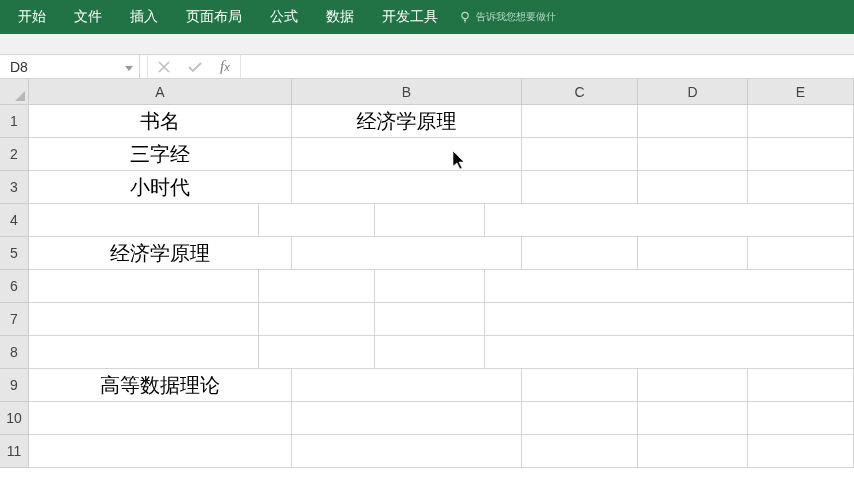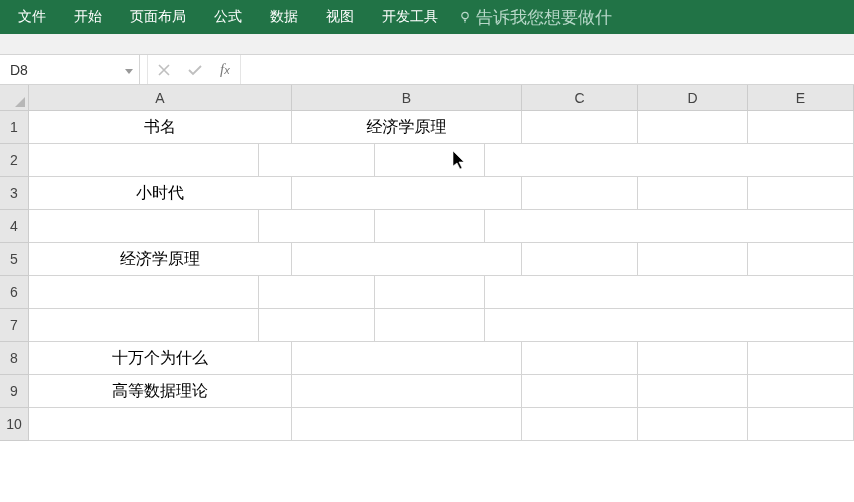--- a/index.html
+++ b/index.html
@@ -1,28 +1,28 @@
 <!DOCTYPE html>
 <html><head>
 <meta charset="utf-8">
 <style>
 * { margin: 0; padding: 0; box-sizing: border-box; font-family: "Microsoft YaHei", Arial, sans-serif; }
 body { width: 854px; height: 502px; overflow: hidden; background: #fff; position: relative; }
 
 
 .ribbon { background: #217346; height: 34px; display: flex; align-items: center; padding-left: 4px; }
 .ribbon .tab { color: #fff; font-size: 14px; padding: 8px 14px; cursor: pointer; white-space: nowrap; }
-.ribbon .tell-me { color: #b8d8c9; font-size: 17px; display: flex; align-items: center; margin-left: 6px; }
+.ribbon .tell-me { color: #b8d8c9; font-size: 10px; display: flex; align-items: center; margin-left: 6px; }
 .ribbon .tell-me svg { margin-right: 4px; }
 
 
 .ribbon-gap { height: 21px; background: #f1f1f1; border-bottom: 1px solid #d4d4d4; }
 
 
-.formula-bar { height: 30px; background: #fff; display: flex; align-items: stretch; border-bottom: 1px solid #d4d4d4; }
+.formula-bar { height: 24px; background: #fff; display: flex; align-items: stretch; border-bottom: 1px solid #d4d4d4; }
 .name-box { width: 140px; display: flex; align-items: center; justify-content: space-between; border-right: 1px solid #d4d4d4; padding: 0 6px 0 10px; font-size: 14px; color: #333; }
 .name-box .dd { color: #888; }
 .fb-btns { display: flex; align-items: center; padding: 0 10px; gap: 18px; border-right: 1px solid #e5e5e5; }
 .fb-btns .btn { color: #bfbfbf; font-size: 14px; cursor: pointer; display: flex; align-items: center; }
 .fb-btns .fx { font-style: italic; color: #7a7a7a; font-family: serif; font-size: 15px; }
 .formula-input { flex: 1; padding: 0 8px; display: flex; align-items: center; font-size: 14px; }
 .fb-sep { width: 8px; border-right: 1px solid #e5e5e5; }
 
 
 .grid-wrap { position: relative; }
@@ -33,36 +33,36 @@
 .col-h { border-right: 1px solid #ccc; display: flex; align-items: center; justify-content: center; font-size: 14px; color: #444; cursor: pointer; }
 .colA { width: 263px; }
 .colB { width: 230px; }
 .colC { width: 116px; }
 .colD { width: 110px; }
 .colE { flex: 1; }
 
 .rows { }
 .row { display: flex; height: 33px; }
 .row-h { width: 29px; background: #e6e6e6; border-right: 1px solid #ccc; border-bottom: 1px solid #ccc; display: flex; align-items: center; justify-content: center; font-size: 14px; color: #444; cursor: pointer; }
-.cell { border-right: 1px solid #d4d4d4; border-bottom: 1px solid #d4d4d4; display: flex; align-items: center; justify-content: center; font-size: 16px; color: #000; padding: 0 4px; overflow: hidden; white-space: nowrap; }
+.cell { border-right: 1px solid #d4d4d4; border-bottom: 1px solid #d4d4d4; display: flex; align-items: center; justify-content: center; font-size: 20px; color: #000; padding: 0 4px; overflow: hidden; white-space: nowrap; }
 
 
 .cursor { position: absolute; left: 453px; top: 151px; pointer-events: none; }
 .cursor svg { display: block; }
 </style>
 </head>
 <body>
 
 <div class="ribbon" id="ribbon">
+    <div class="tab">开始</div>
     <div class="tab">文件</div>
-    <div class="tab">开始</div>
+    <div class="tab">插入</div>
     <div class="tab">页面布局</div>
     <div class="tab">公式</div>
     <div class="tab">数据</div>
-    <div class="tab">视图</div>
     <div class="tab">开发工具</div>
     <div class="tell-me">
       <svg width="14" height="14" viewBox="0 0 14 14">
         <circle cx="7" cy="5.5" r="3.2" fill="none" stroke="#b8d8c9" stroke-width="1.2"></circle>
         <path d="M5.5 9 L8.5 9 M6 10.5 L8 10.5 M6.2 12 L7.8 12" stroke="#b8d8c9" stroke-width="1"></path>
       </svg>
       <span>告诉我您想要做什</span>
     </div>
   </div>
 
@@ -107,20 +107,21 @@
       <div class="row">
         <div class="row-h">1</div>
         <div class="cell colA">书名</div>
         <div class="cell colB">经济学原理</div>
         <div class="cell colC"></div>
         <div class="cell colD"></div>
         <div class="cell colE"></div>
       </div>
       <div class="row">
         <div class="row-h">2</div>
+        <div class="cell colA">三字经</div>
         <div class="cell colB"></div>
         <div class="cell colC"></div>
         <div class="cell colD"></div>
         <div class="cell colE"></div>
       </div>
       <div class="row">
         <div class="row-h">3</div>
         <div class="cell colA">小时代</div>
         <div class="cell colB"></div>
         <div class="cell colC"></div>
@@ -151,36 +152,43 @@
       </div>
       <div class="row">
         <div class="row-h">7</div>
         <div class="cell colB"></div>
         <div class="cell colC"></div>
         <div class="cell colD"></div>
         <div class="cell colE"></div>
       </div>
       <div class="row">
         <div class="row-h">8</div>
-        <div class="cell colA">十万个为什么</div>
         <div class="cell colB"></div>
         <div class="cell colC"></div>
         <div class="cell colD"></div>
         <div class="cell colE"></div>
       </div>
       <div class="row">
         <div class="row-h">9</div>
         <div class="cell colA">高等数据理论</div>
         <div class="cell colB"></div>
         <div class="cell colC"></div>
         <div class="cell colD"></div>
         <div class="cell colE"></div>
       </div>
       <div class="row">
         <div class="row-h">10</div>
+        <div class="cell colA"></div>
+        <div class="cell colB"></div>
+        <div class="cell colC"></div>
+        <div class="cell colD"></div>
+        <div class="cell colE"></div>
+      </div>
+      <div class="row">
+        <div class="row-h">11</div>
         <div class="cell colA"></div>
         <div class="cell colB"></div>
         <div class="cell colC"></div>
         <div class="cell colD"></div>
         <div class="cell colE"></div>
       </div>
     </div>
 </div>
 
 <div class="cursor">

